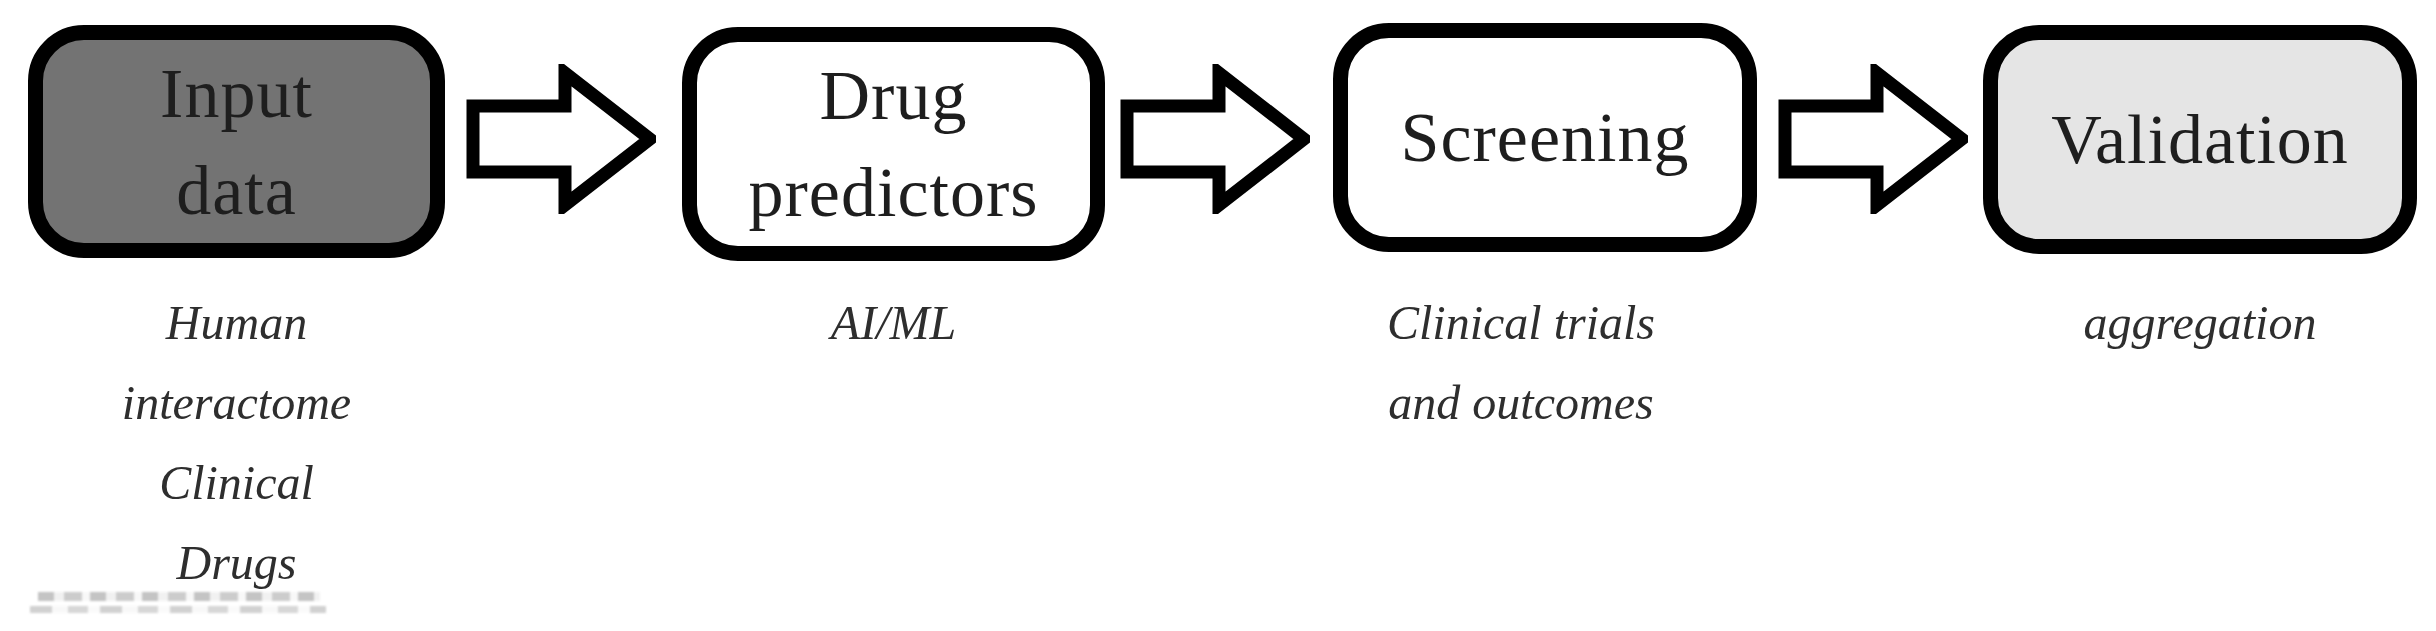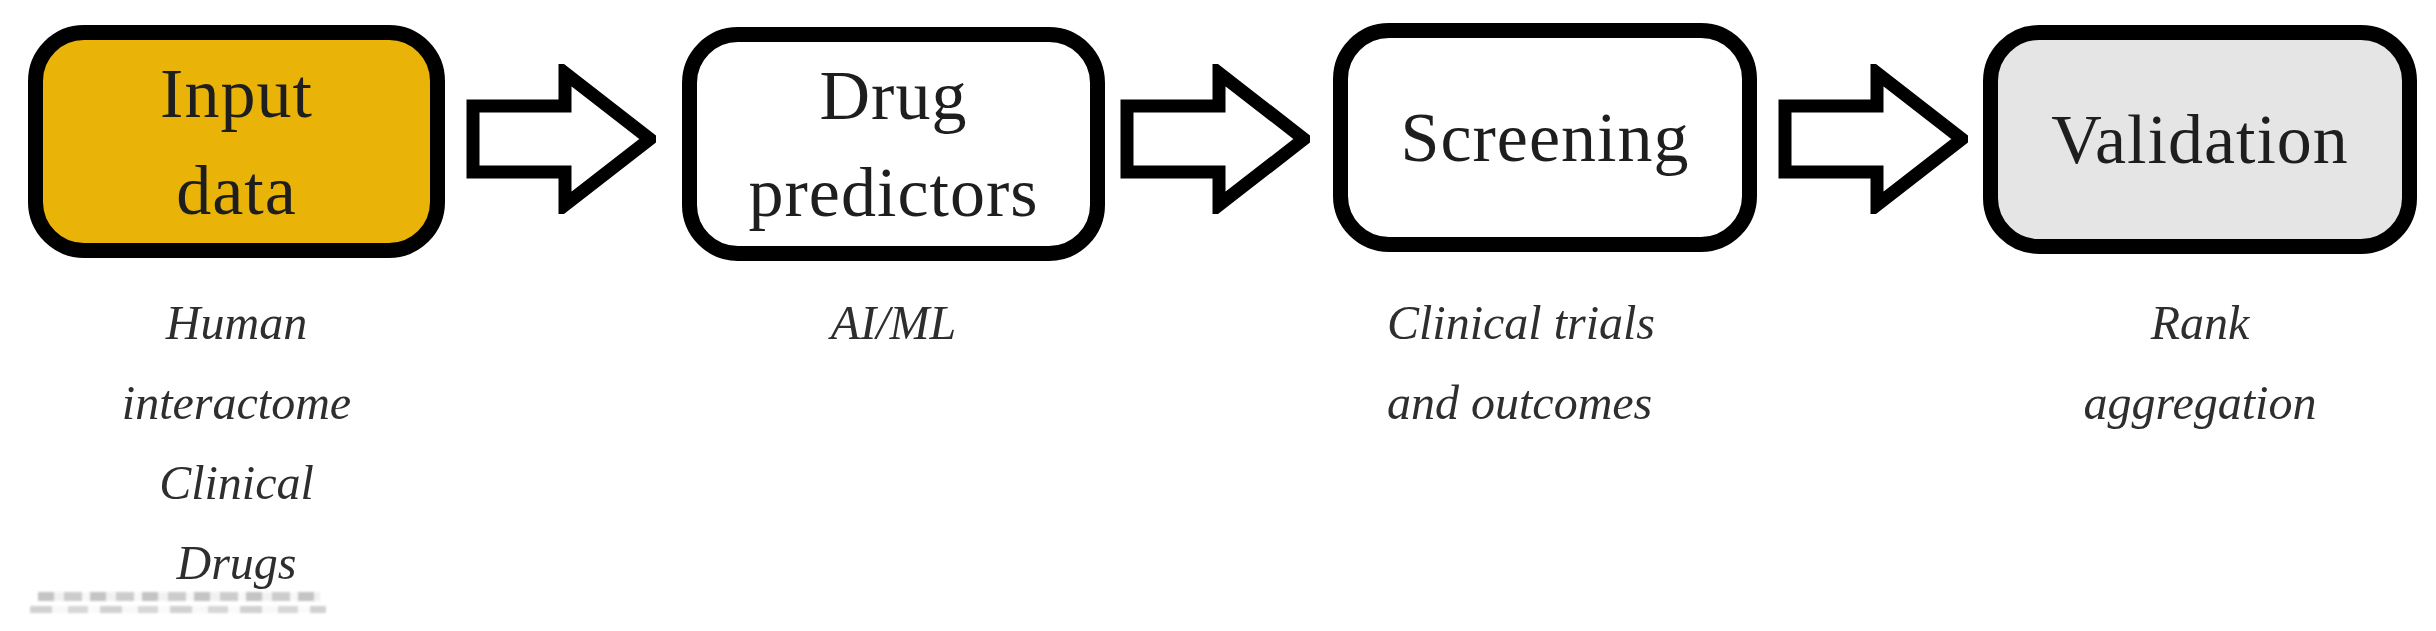--- a/index.html
+++ b/index.html
@@ -52,21 +52,21 @@
     top: 283px;
     font-style: italic;
     font-size: 48px;
     line-height: 80px;
     color: #2e2e2e;
     white-space: nowrap;
   }
   .note span { display: block; }
   .note-1 { left: 28px;   width: 417px; text-align: center; }
   .note-2 { left: 682px;  width: 423px; text-align: center; }
-  .note-3 { left: 1387px; text-align: left; }
+  .note-3 { left: 1387px; text-align: center; }
   .note-4 { left: 1983px; width: 434px; text-align: center; }
 
   
   .crop-artifact {
     position: absolute;
     left: 30px;
     top: 592px;
     width: 300px;
     height: 26px;
     opacity: 0.5;
@@ -91,21 +91,21 @@
       rgba(210,210,210,0.3) 22px, rgba(210,210,210,0.3) 38px,
       #b0b0b0 38px, #b0b0b0 58px,
       rgba(220,220,220,0.25) 58px, rgba(220,220,220,0.25) 70px);
   }
 </style>
 </head>
 <body>
 
 <div class="stage" style="background: rgb(255, 255, 255);">
 
-  <div class="step-box box-1" style="border-color: rgb(0, 0, 0); background: #eab308; color: rgb(30, 30, 30);">
+  <div class="step-box box-1" style="border-color: rgb(0, 0, 0); background: #737373; color: rgb(30, 30, 30);">
     <span>Input</span>
     <span>data</span>
   </div>
 
   <svg class="flow-arrow arrow-1" viewBox="0 0 190 150" xmlns="http://www.w3.org/2000/svg">
     <polygon points="7,42 99,42 99,9 184,75 99,141 99,108 7,108" fill="#ffffff" stroke="#000000" stroke-width="13" stroke-linejoin="miter" stroke-miterlimit="12"></polygon>
   </svg>
 
   <div class="step-box box-2" style="border-color: rgb(0, 0, 0); background: rgb(255, 255, 255); color: rgb(30, 30, 30);">
     <span>Drug</span>
@@ -138,21 +138,20 @@
   <div class="note note-2" style="color: rgb(46, 46, 46);">
     <span>AI/ML</span>
   </div>
 
   <div class="note note-3" style="color: rgb(46, 46, 46);">
     <span>Clinical trials</span>
     <span>and outcomes</span>
   </div>
 
   <div class="note note-4" style="color: rgb(46, 46, 46);">
-    <span>Rank</span>
     <span>aggregation</span>
   </div>
 
   <div class="crop-artifact">
     <div class="row-a"></div>
     <div class="row-b"></div>
   </div>
 
 </div>
 

